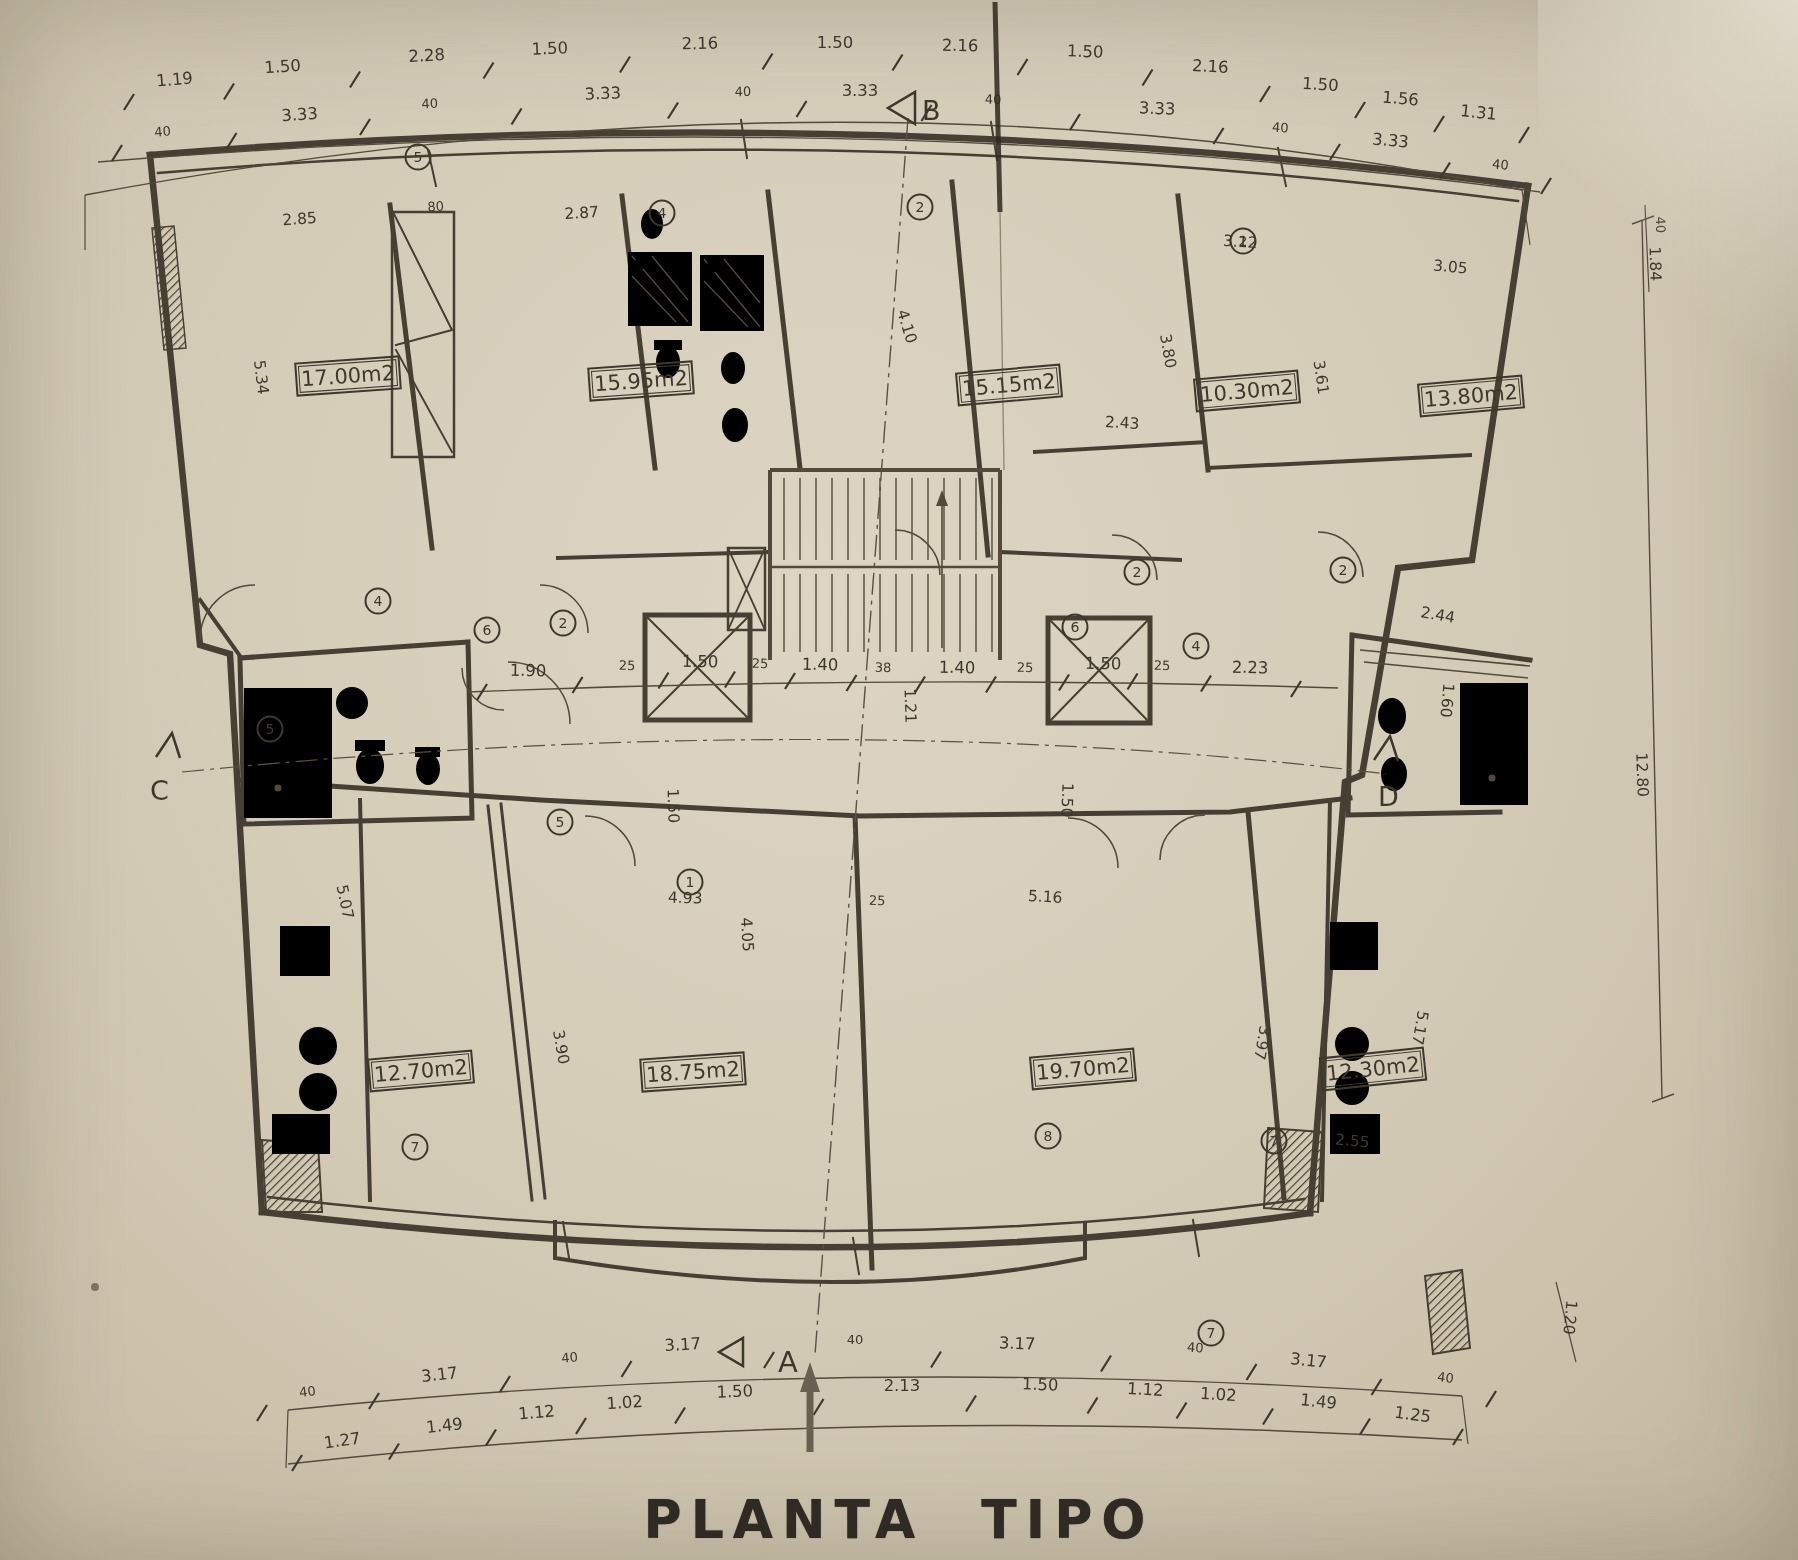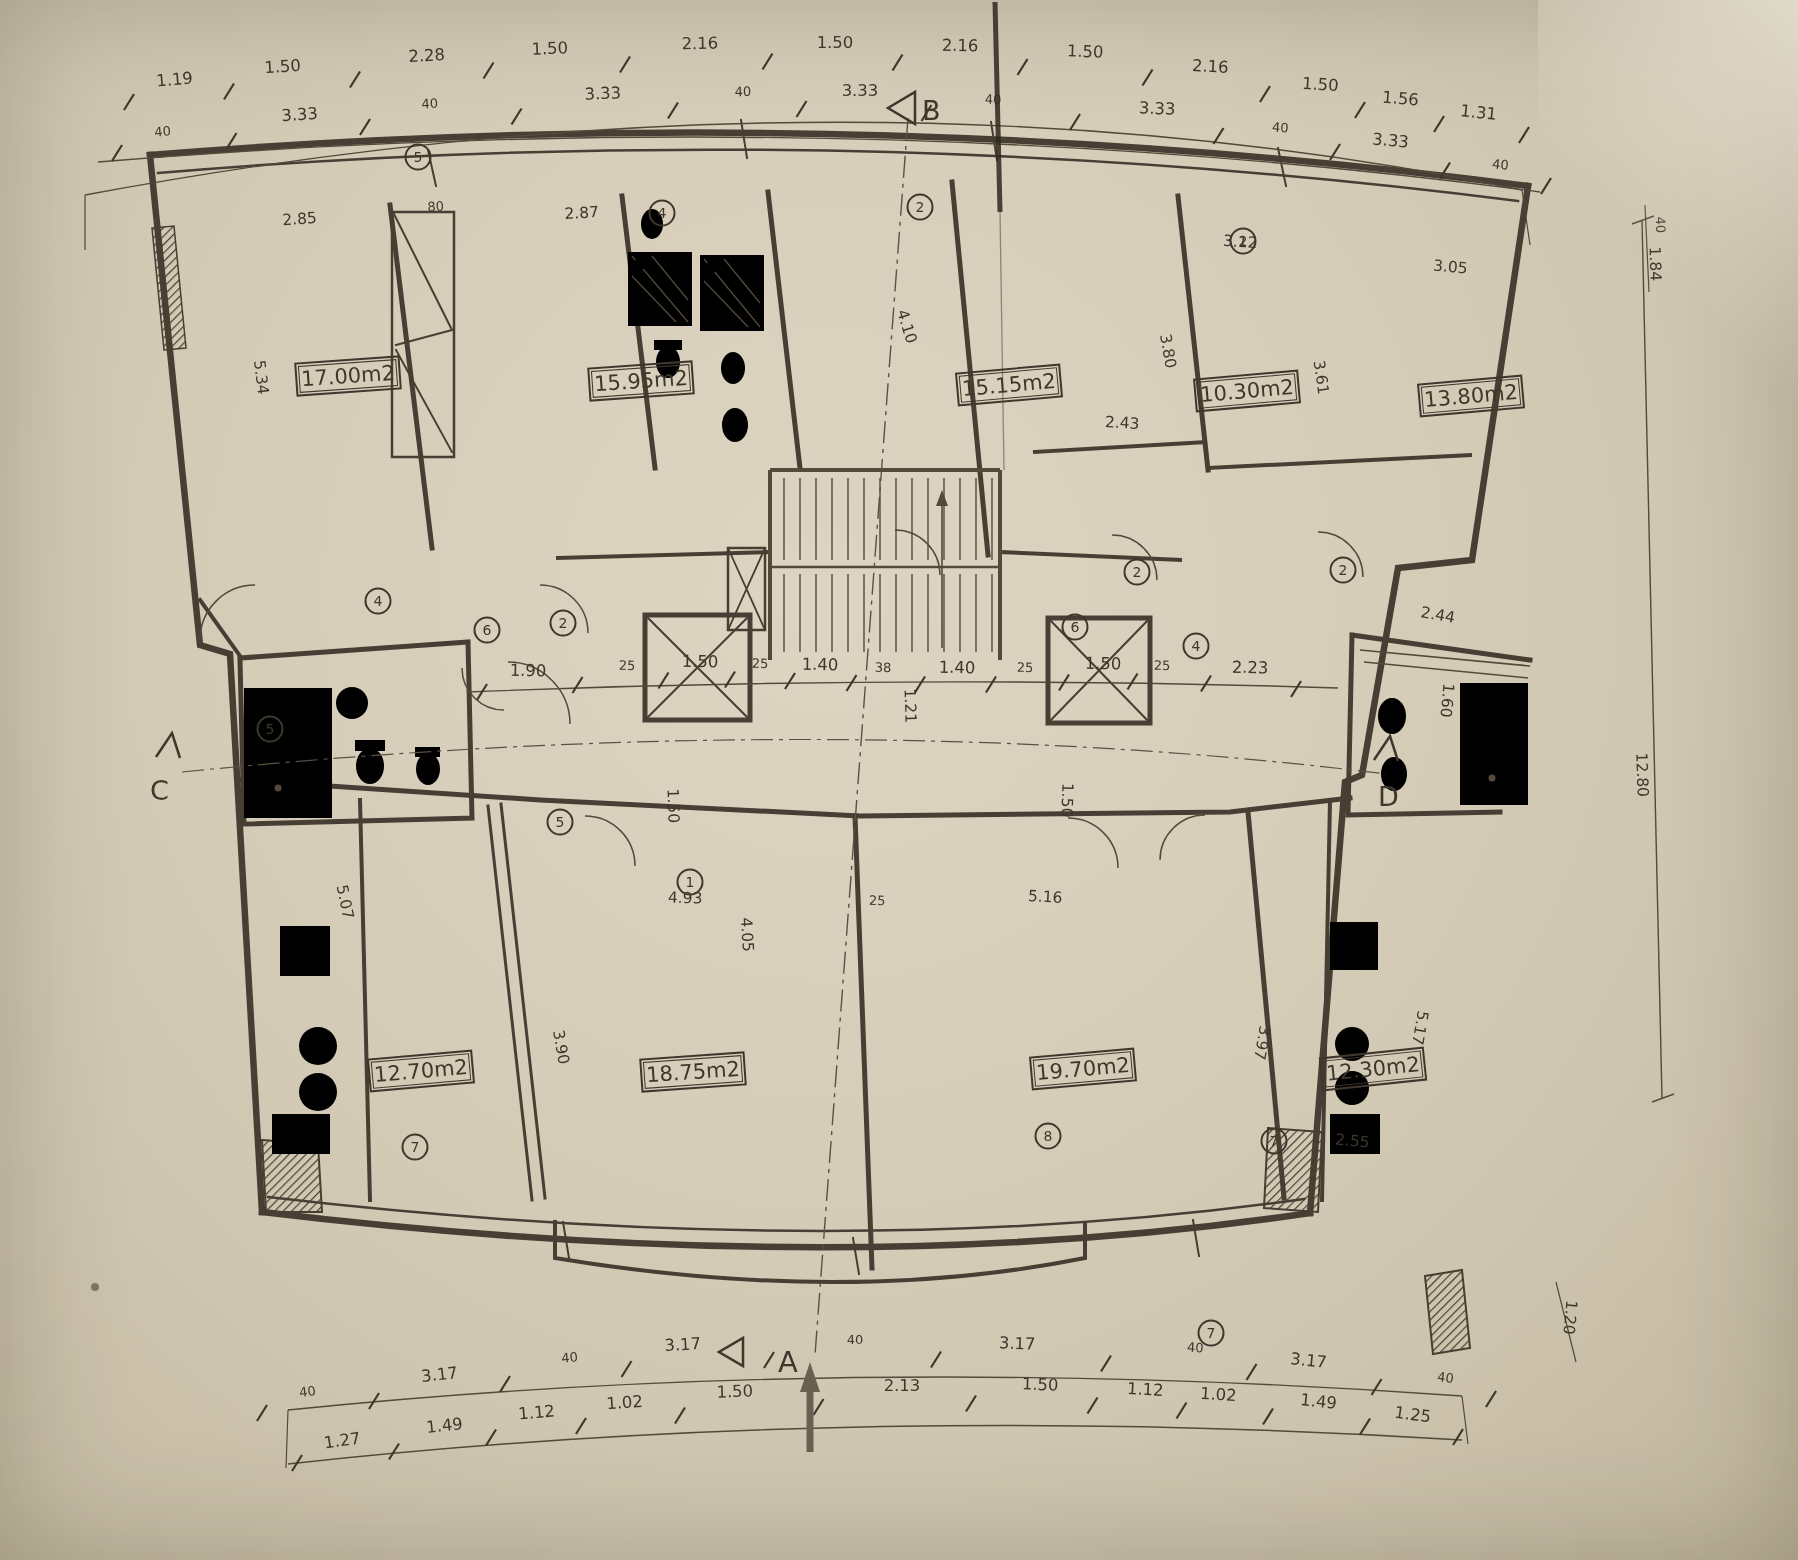--- a/index.html
+++ b/index.html
@@ -494,13 +494,16 @@
       <text x="1378" y="806" font-size="27">D</text>
     </g>
 
     <g>
       <path d="M995,2 L1000,212" stroke="#2e2920" stroke-width="5" opacity=".85"></path>
       <path d="M1000,212 L1004,470" stroke="#433b2f" stroke-width="1.3" opacity=".5"></path>
       <circle cx="95" cy="1287" r="4" fill="#4a4236" opacity=".6"></circle>
     </g>
   </svg>
 
+  <div id="title-wrap">
+    <span id="title-txt">PLANTA TIPO</span>
+  </div>
 </div>
 
 </body></html>

